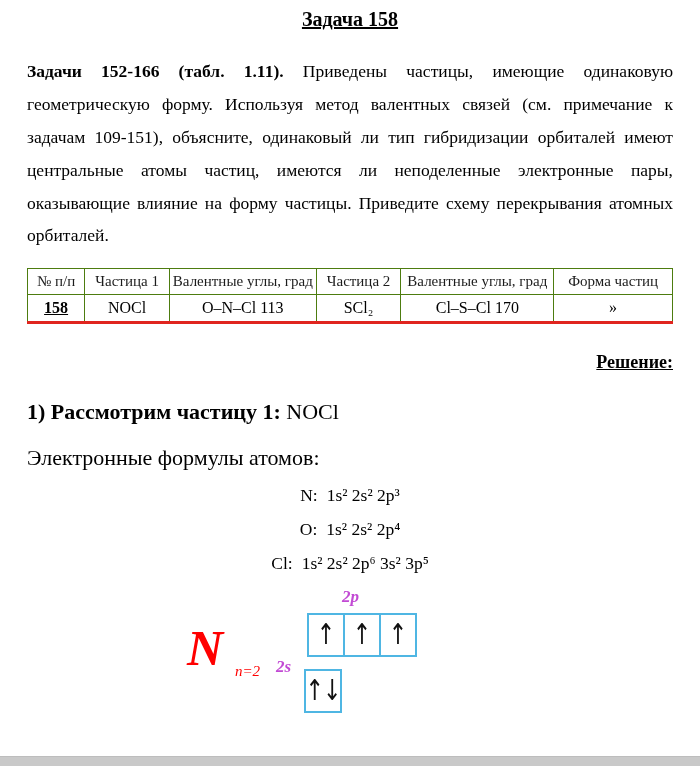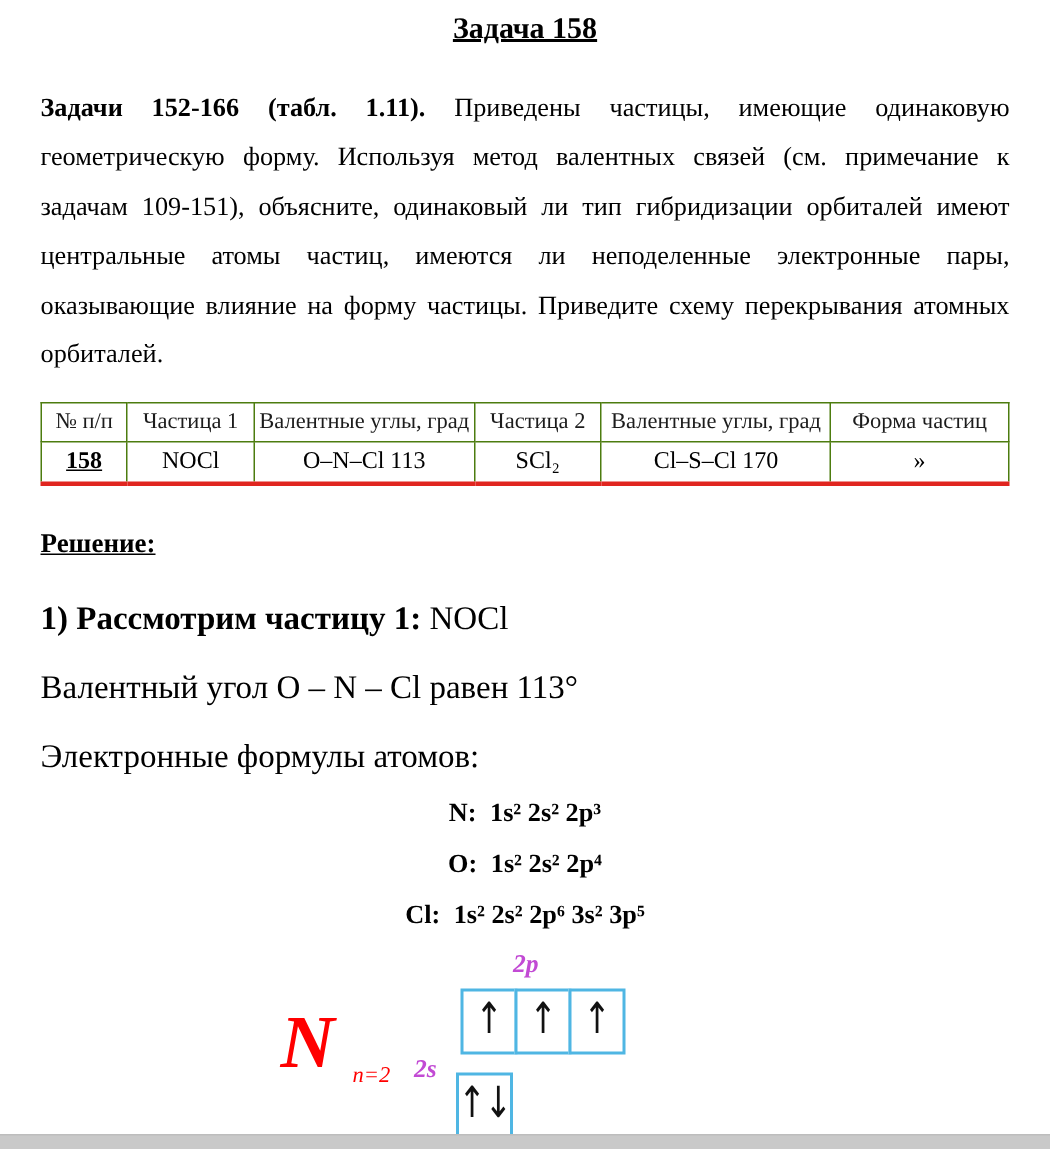--- a/index.html
+++ b/index.html
@@ -32,28 +32,28 @@
     color: #1c1c1c;
   }
   .data-table tbody td {
     font-size: 16px; border-bottom: 3px solid #e0251f; color: #000;
   }
   .data-table td.num { font-weight: bold; text-decoration: underline; }
   .c1 { width: 8.5%; } .c2 { width: 13%; } .c3 { width: 23%; }
   .c4 { width: 13%; } .c5 { width: 24%; } .c6 { width: 18.5%; }
 
   .solution-heading {
-    text-align: left; font-weight: bold; text-decoration: underline;
+    text-align: right; font-weight: bold; text-decoration: underline;
     font-size: 18px; margin: 28px 0 26px 0;
   }
   .line { font-size: 22px; margin: 0 0 20px 0; }
   .formulas-label { margin-bottom: 12px; }
 
   .config-line {
-    text-align: center; font-size: 17.5px; margin: 0 0 9px 0; line-height: 25px; font-weight: bold;
+    text-align: center; font-size: 17.5px; margin: 0 0 9px 0; line-height: 25px;
   }
   .config-line .formula { margin-left: 9px; }
 
   .mechanism { margin: 2px 0 0 0; }
 
   .diagram { position: relative; height: 106px; }
   .elem {
     position: absolute; left: 160px; top: 38px;
     color: #ff0000; font-weight: bold; font-style: italic;
     font-size: 50px; line-height: 1;
@@ -121,21 +121,20 @@
         <td>Cl–S–Cl 170</td>
         <td>»</td>
       </tr>
     </tbody>
   </table>
 
   <div class="solution-heading">Решение:</div>
 
   <p class="line"><span class="b">1) Рассмотрим частицу 1:</span><span> NOCl</span></p>
 
-  <p class="line">Валентный угол O – N – Cl равен 113°</p>
 
   <p class="line formulas-label">Электронные формулы атомов:</p>
 
   <div class="config-line"><span>N:</span><span class="formula">1s² 2s² 2p³</span></div>
   <div class="config-line"><span>O:</span><span class="formula">1s² 2s² 2p⁴</span></div>
   <div class="config-line"><span>Cl:</span><span class="formula">1s² 2s² 2p⁶ 3s² 3p⁵</span></div>
 
 
   <div class="diagram">
     <span class="elem">N</span>

